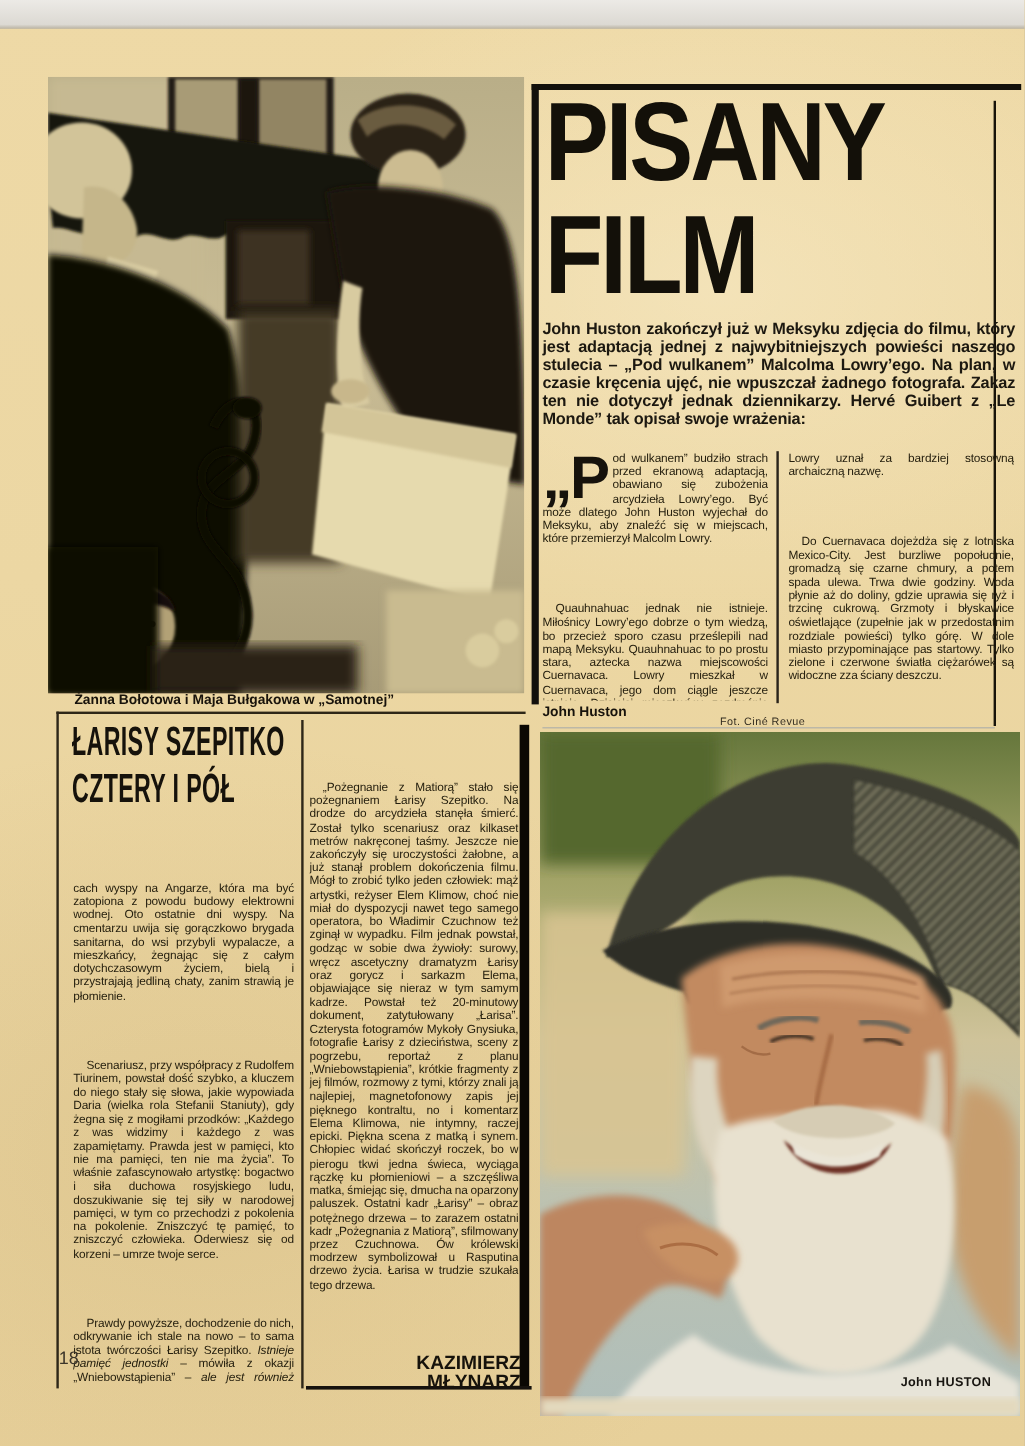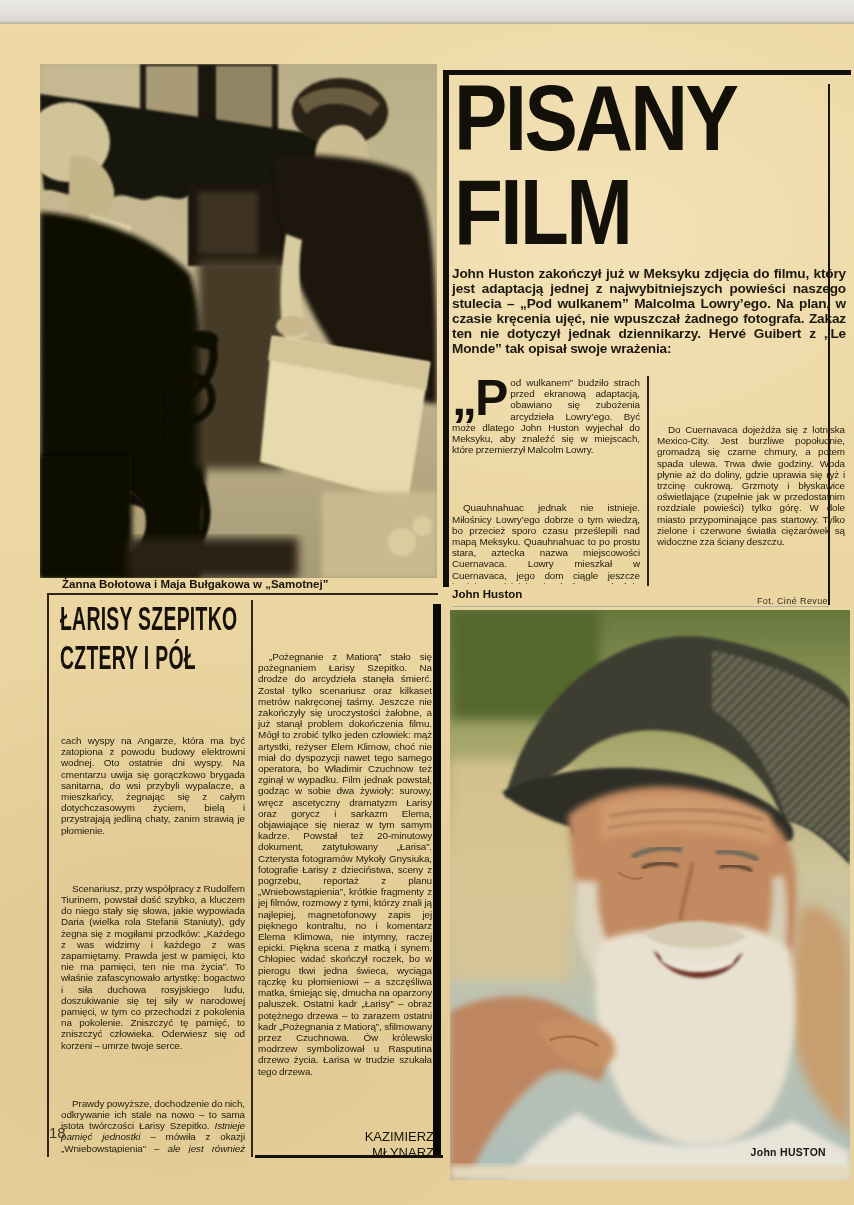--- a/index.html
+++ b/index.html
@@ -26,21 +26,21 @@
   .lead { position:absolute; left:452px; top:266px; width:394px; font-weight:700;
           font-size:13.6px; line-height:15px; text-align:justify; letter-spacing:-0.15px; color:#1c1810; }
   .bodytext { font-size:9.9px; line-height:11.2px; letter-spacing:-0.1px; word-spacing:-0.4px;
               text-align:justify; overflow:hidden; position:absolute; color:#26200f; }
   .hu-col1 { left:452px; top:377px; width:188px; height:207px; }
   .hu-col2 { left:657px; top:377px; width:188px; height:207px; }
   .hu-divider { position:absolute; left:647px; top:376px; width:2px; height:210px; background:#2a241a; }
   .dropcap { float:left; font-size:50px; line-height:40px; height:43px; font-weight:700;
              letter-spacing:-2px; margin:1px 4px 0 0; color:#16120b; }
   .hu-caption { position:absolute; left:452px; top:588px; font-weight:700; font-size:11.5px; color:#16120b; }
-  .photo-credit { position:absolute; left:600px; top:596px; width:228px; text-align:right;
+  .photo-credit { position:absolute; left:600px; top:596px; width:228px; text-align:left;
                   font-size:9px; letter-spacing:0.4px; color:#332c20; }
   .credit-rule { position:absolute; left:452px; top:606px; width:377px; height:1px; background:#98a2ac; opacity:.7; }
 
   
   .color-photo { position:absolute; left:450px; top:610px; width:400px; height:570px; overflow:hidden; }
   .color-photo svg { display:block; }
   .photo-caption { position:absolute; right:24px; bottom:22px; font-size:10.5px; font-weight:700; color:#181510; letter-spacing:0.3px; }
 
   
   .bw-photo { position:absolute; left:40px; top:64px; width:397px; height:514px; overflow:hidden; }
@@ -53,21 +53,21 @@
   .black-bar    { position:absolute; left:433px; top:604px; width:8px; height:553px; background:#0b0803; }
   .sz-title-line { position:absolute; left:60px; font-weight:800; font-size:34px; line-height:1;
                    color:#16120b; transform:scaleX(0.57); transform-origin:left top; white-space:nowrap; letter-spacing:0.5px; }
   .sz-t1 { top:601px; } .sz-t2 { top:640px; }
   .cont-box { position:absolute; left:64px; top:688px; width:172px; border-top:3px solid #16120d;
               border-bottom:3px solid #16120d; padding:3px 0 4px; text-align:center;
               font-weight:700; font-size:11.5px; color:#1c170e; }
   .sz-col1 { left:61px; top:735px; width:184px; height:418px; }
   .sz-col2 { left:258px; top:604px; width:174px; height:524px; }
   .sz-byline { position:absolute; left:258px; top:1129px; width:176px; text-align:right;
-               font-weight:400; font-size:13px; line-height:15.5px; color:#16120b; }
+               font-weight:700; font-size:16px; line-height:15.5px; color:#16120b; }
   .sz-bottom-rule { position:absolute; left:255px; top:1155px; width:188px; height:3px; background:#16120d; }
   .page-number { position:absolute; left:49px; top:1124px; font-size:15px; color:#3c352a;text-align:center; }
 
   .para { margin:0; }
   .indent { text-indent:11px;margin-top:47px; }
   .it { font-style:italic; }
 </style>
 </head>
 <body>
 
@@ -149,20 +149,21 @@
   <div class="hl hl2">FILM</div>
 
   <div class="lead">John Huston zakończył już w Meksyku zdjęcia do filmu, który jest adaptacją jednej z najwybitniejszych powieści naszego stulecia – „Pod wulkanem” Malcolma Lowry’ego. Na plan, w czasie kręcenia ujęć, nie wpuszczał żadnego fotografa. Zakaz ten nie dotyczył jednak dziennikarzy. Hervé Guibert z „Le Monde” tak opisał swoje wrażenia:</div>
 
   <div class="bodytext hu-col1">
     <span class="dropcap">„P</span>
     <span><p class="para"><span>od wulkanem” budziło strach przed ekranową adaptacją, obawiano się zubożenia arcydzieła Lowry’ego. Być może dlatego John Huston wyjechał do Meksyku, aby znaleźć się w miejscach, które przemierzył Malcolm Lowry.</span></p><p class="para indent"><span>Quauhnahuac jednak nie istnieje. Miłośnicy Lowry’ego dobrze o tym wiedzą, bo przecież sporo czasu prześlepili nad mapą Meksyku. Quauhnahuac to po prostu stara, aztecka nazwa miejscowości Cuernavaca. Lowry mieszkał w Cuernavaca, jego dom ciągle jeszcze istnieje. Dzisiejsi mieszkańcy zazdrośnie ukrywają go za gęstym żywopłotem. Dla swej powieści</span></p></span>
   </div>
   <div class="hu-divider"></div>
   <div class="bodytext hu-col2">
+      <p class="para"><span>Lowry uznał za bardziej stosowną archaiczną nazwę.</span></p>
       <p class="para indent"><span>Do Cuernavaca dojeżdża się z lotniska Mexico-City. Jest burzliwe popołudnie, gromadzą się czarne chmury, a potem spada ulewa. Trwa dwie godziny. Woda płynie aż do doliny, gdzie uprawia się ryż i trzcinę cukrową. Grzmoty i błyskawice oświetlające (zupełnie jak w przedostatnim rozdziale powieści) tylko górę. W dole miasto przypominające pas startowy. Tylko zielone i czerwone światła ciężarówek są widoczne zza ściany deszczu.</span></p>
       <p class="para indent"><span>Cuernavaca to przedmieście Mexico-City. Stacje benzynowe i obsługi</span></p>
     </div>
 
   <div class="hu-caption">John Huston</div>
   <div class="photo-credit">Fot. Ciné Revue</div>
   <div class="credit-rule"></div>
 
   <div class="color-photo">
     <svg width="400" height="570" viewBox="0 0 400 570">

